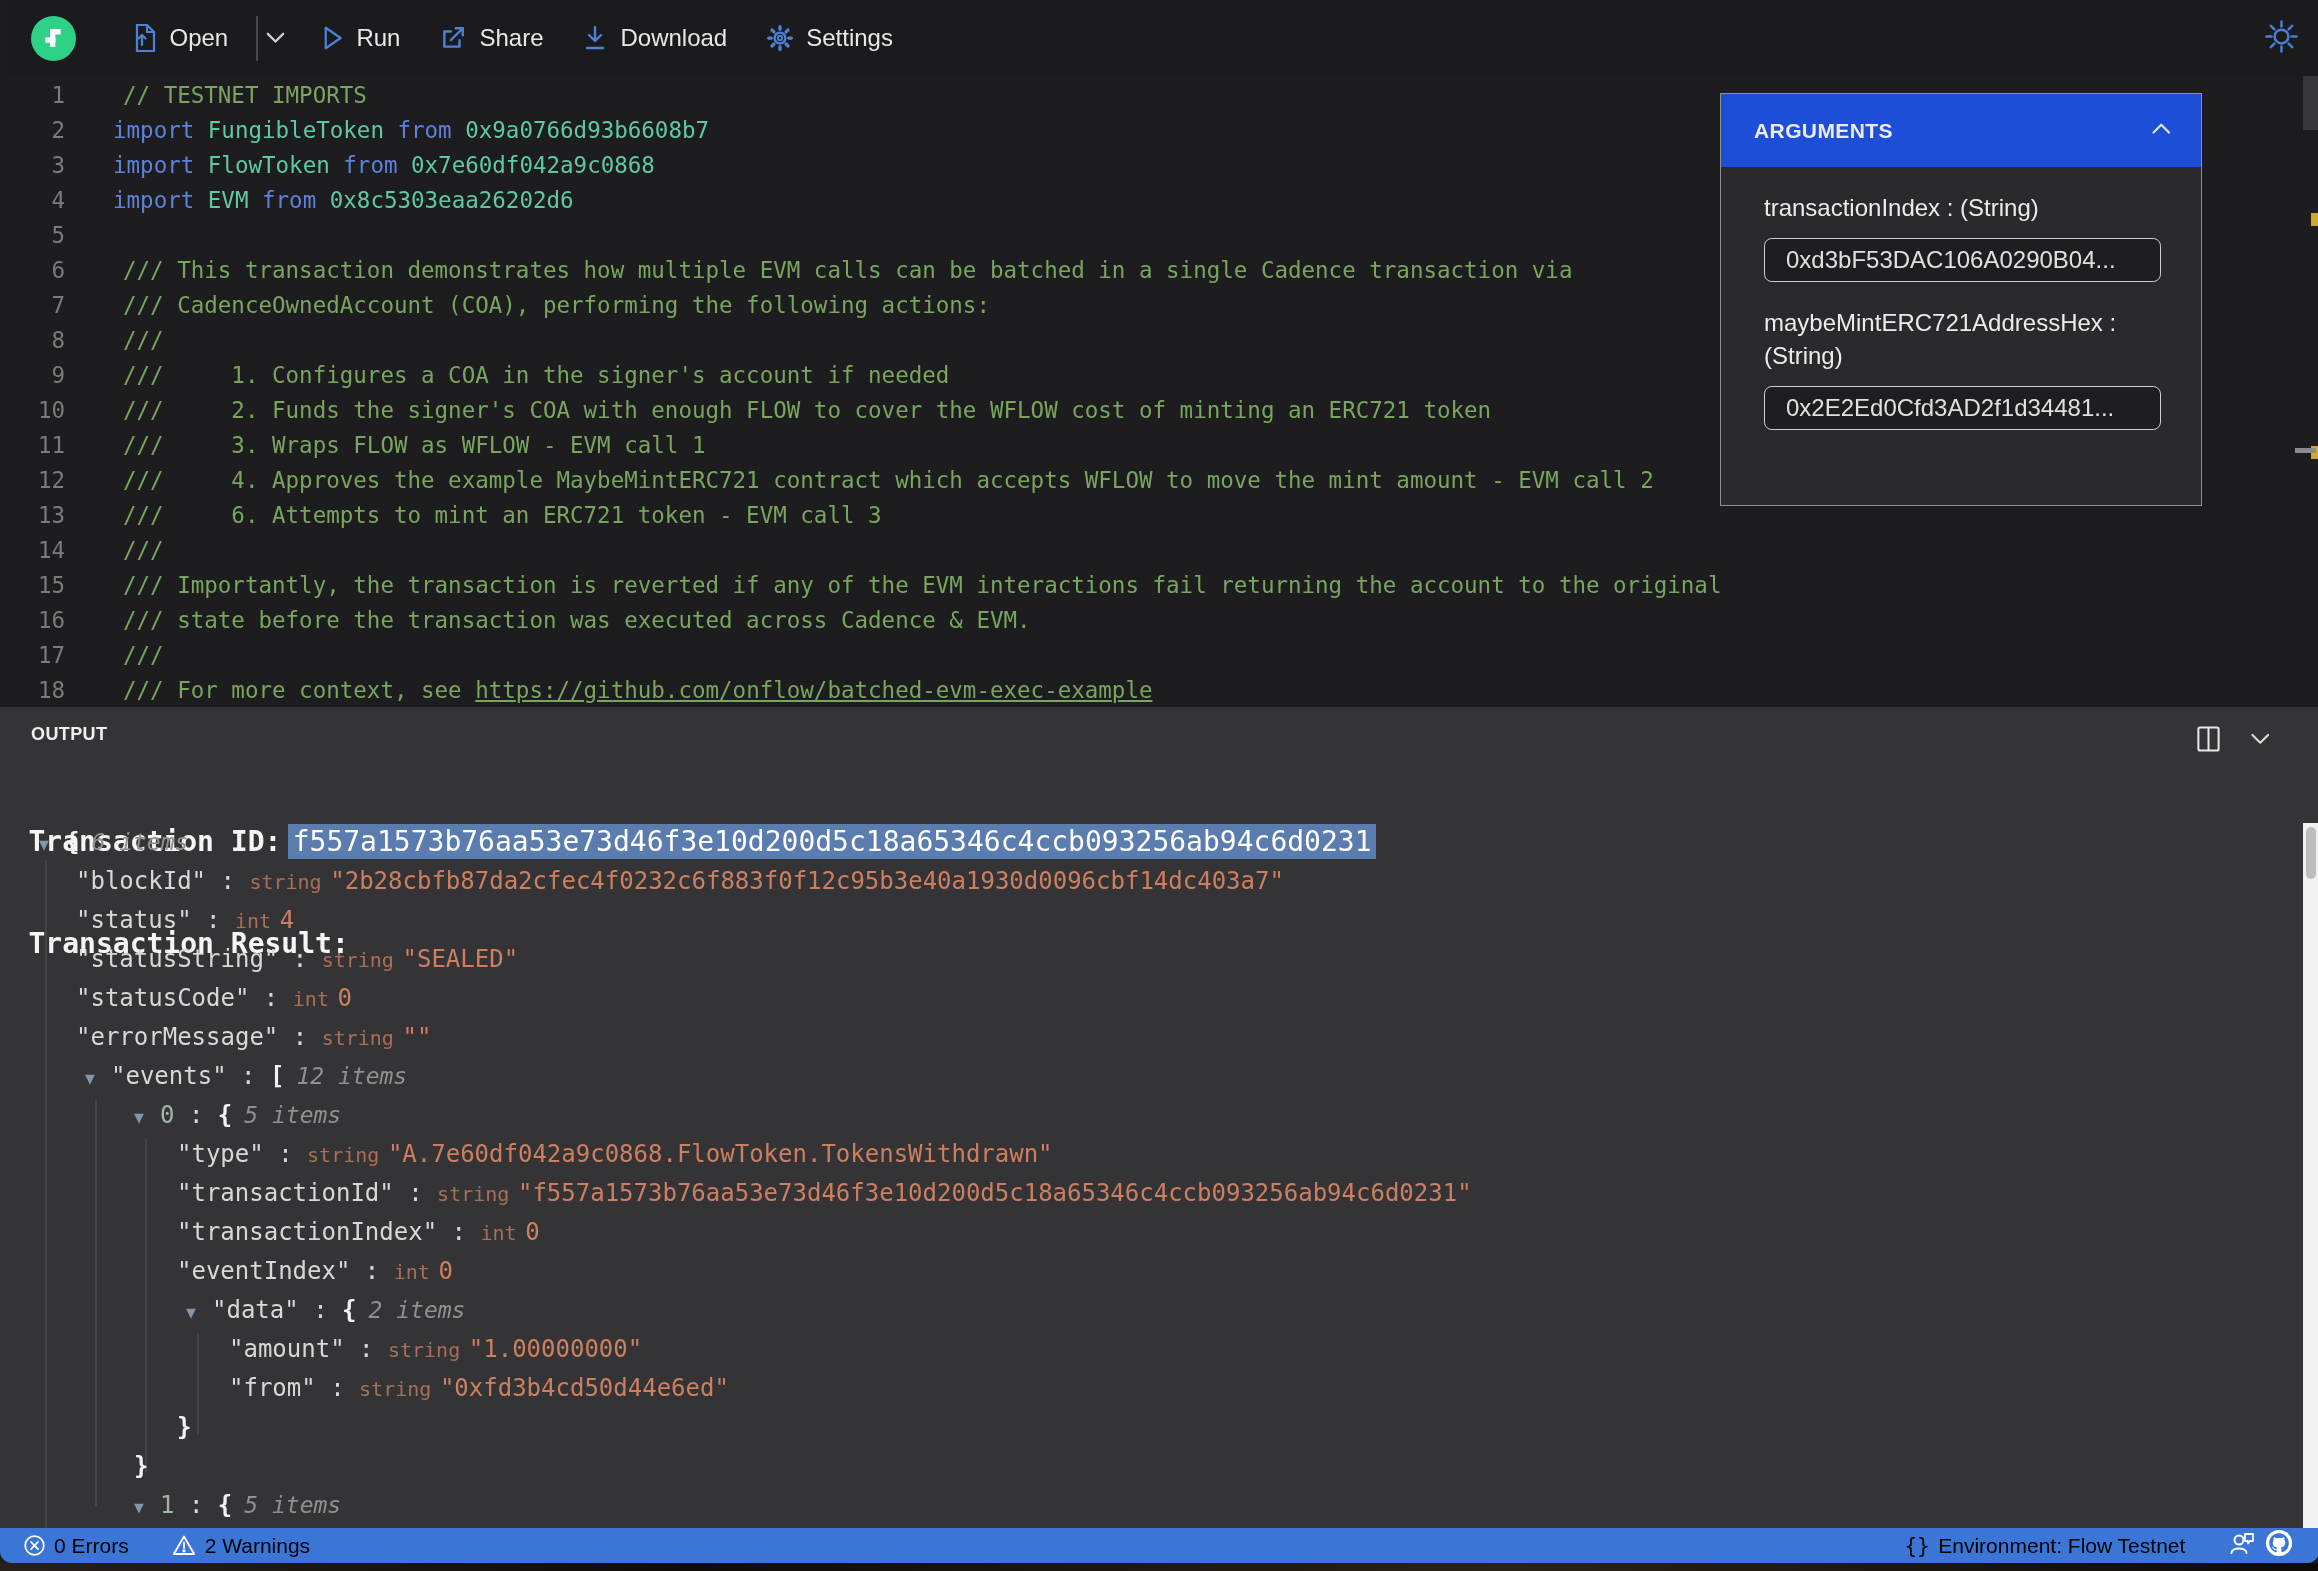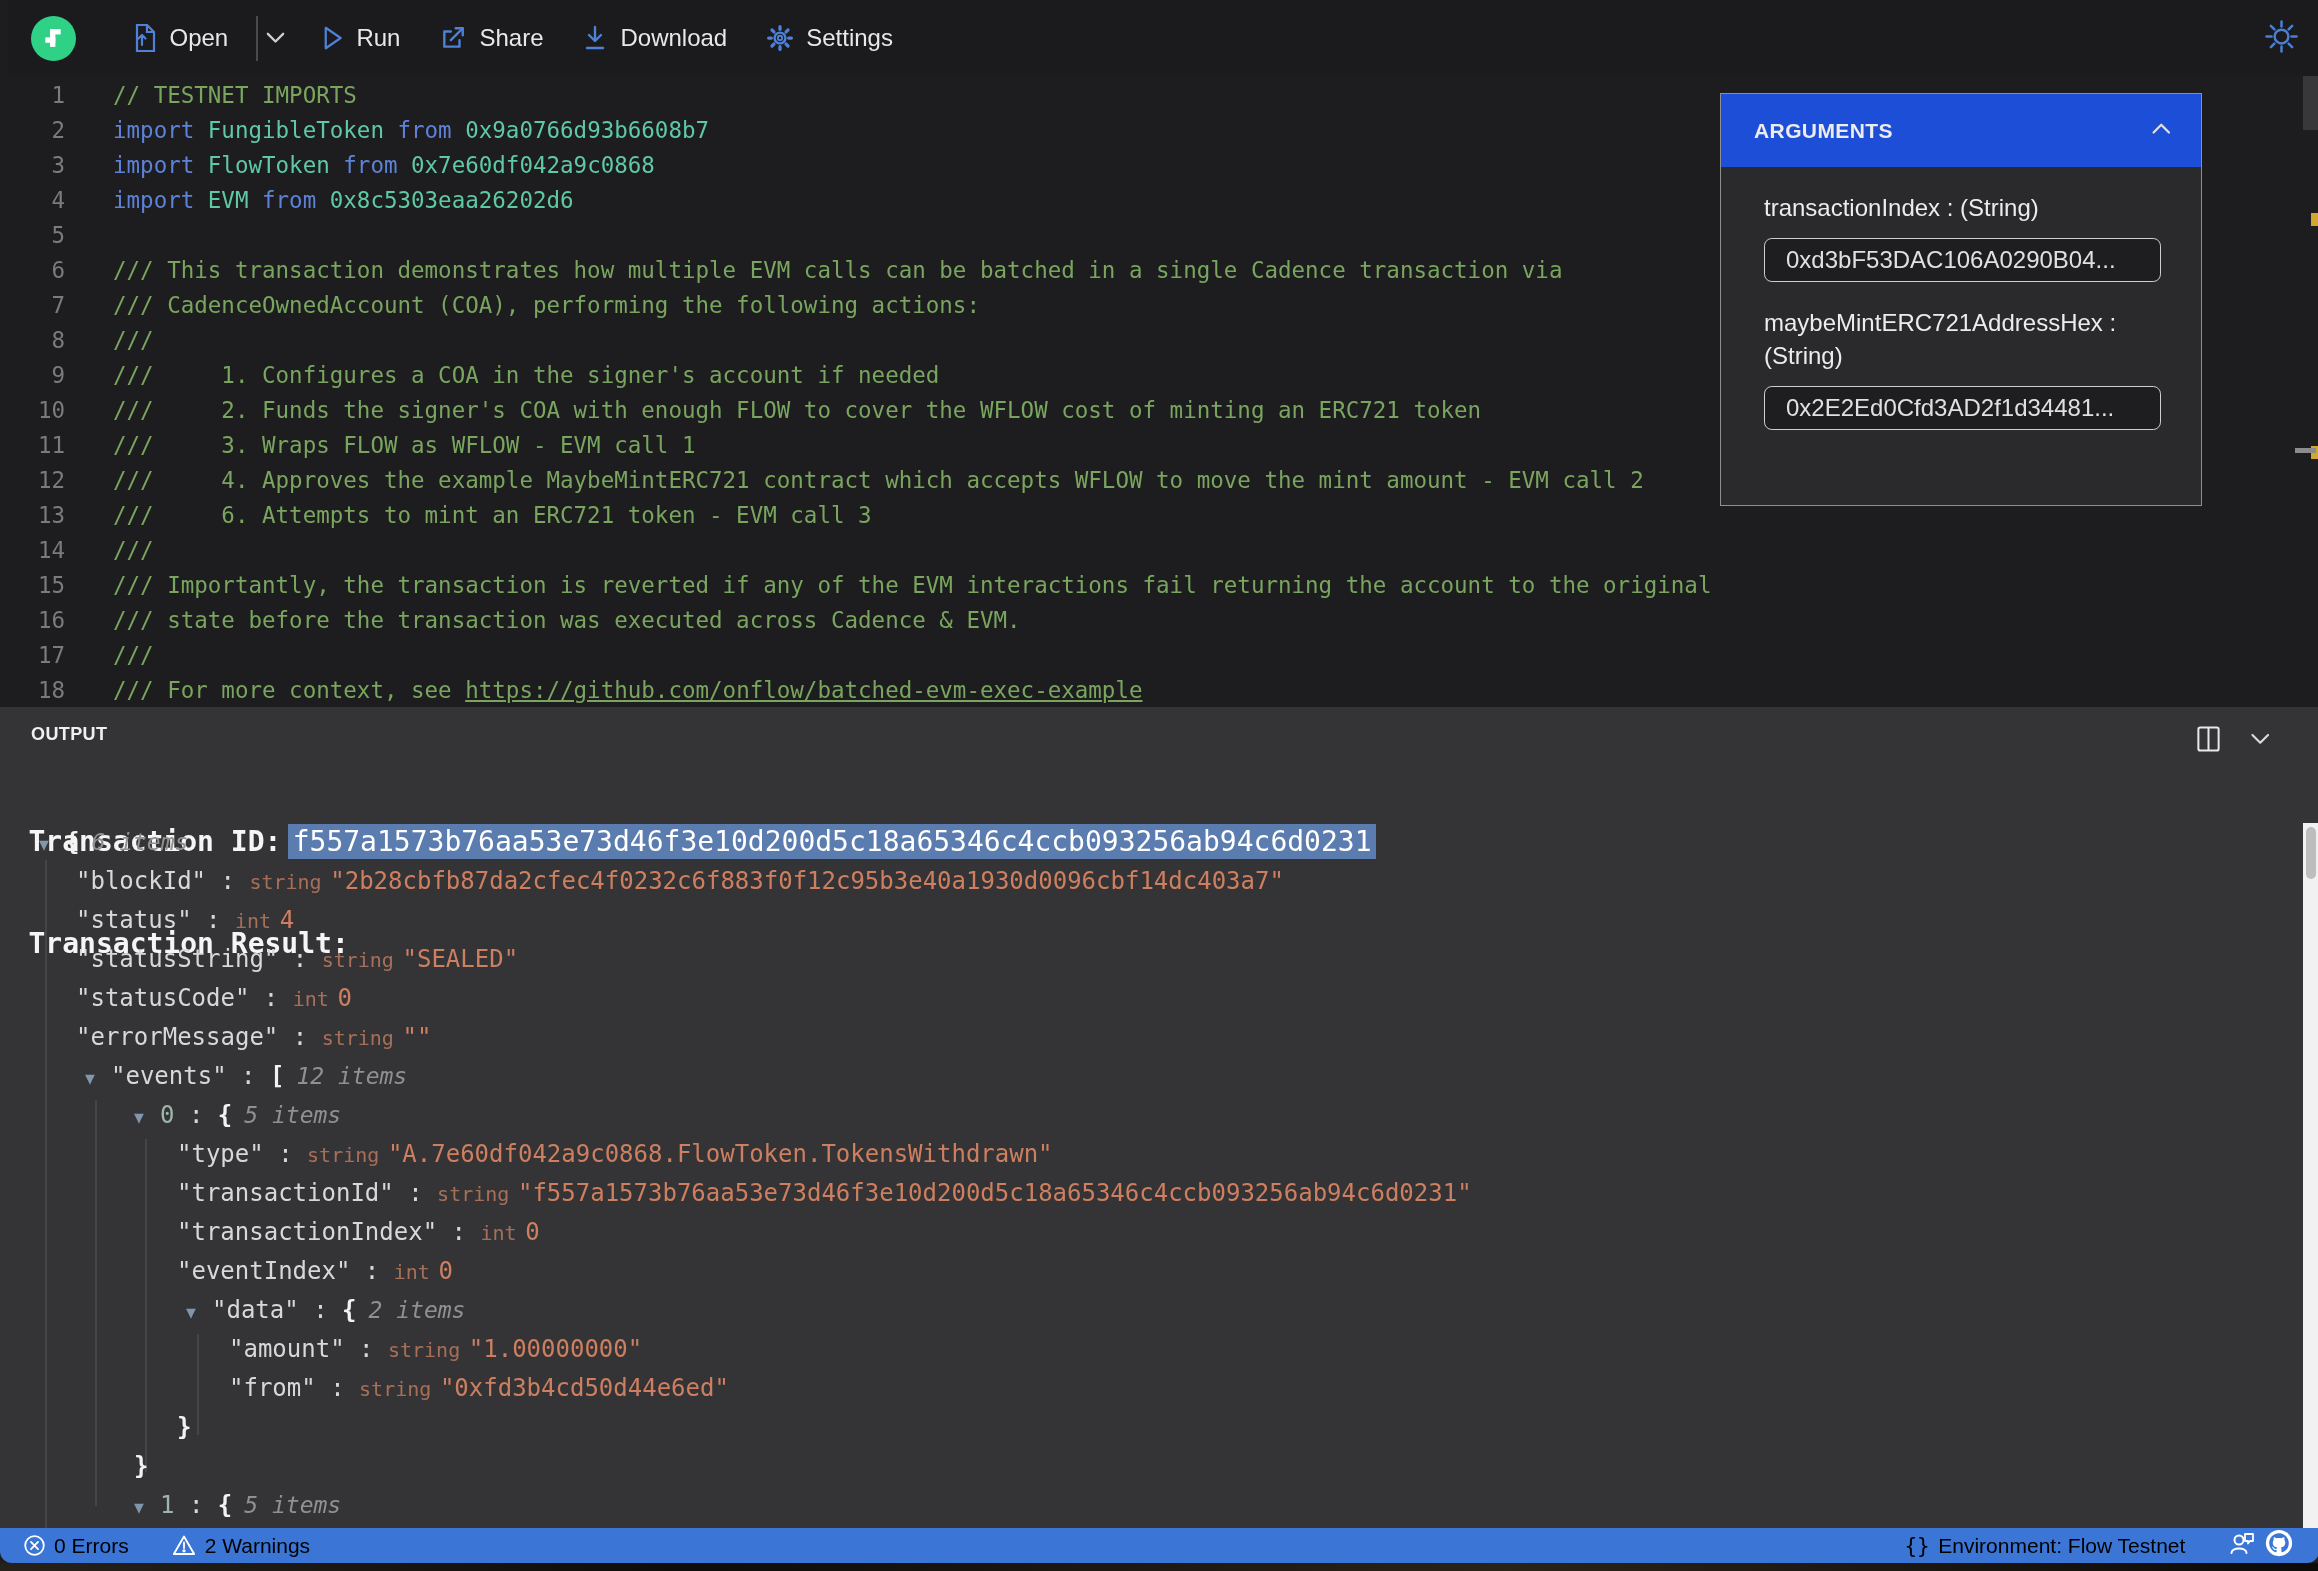--- a/index.html
+++ b/index.html
@@ -11,21 +11,21 @@
   .tb-item{display:flex;align-items:center;gap:13px;color:#e8e8e8;font-size:24px;margin-right:40px;cursor:default;}
   .tb-item .ic{color:#4d82d8;display:flex;}
   .tb-div{width:1.7px;height:45px;background:#4a4a4a;margin:0 7px 0 -12px;}
   .tb-chev{color:#cfcfcf;display:flex;margin-right:35px;}
   #theme-toggle{position:absolute;right:28px;top:19px;color:#4a7fd4;}
 
   
   #editor{position:absolute;left:0;top:76px;width:100%;height:631px;background:#1d1d1f;overflow:hidden;padding-top:1.7px;box-sizing:border-box;}
   .cl{height:35px;line-height:35px;white-space:pre;font-family:"DejaVu Sans Mono",monospace;font-size:22.5px;}
   .ln{display:inline-block;width:65px;text-align:right;color:#7b7b7b;margin-right:48px;}
-  .tc{color:#79a55e;} .tk{color:#5d82d8;} .tt{color:#5fc9a4;}
+  .tc{color:#79a55e;margin-left:10px;} .tk{color:#5d82d8;} .tt{color:#5fc9a4;}
   .tl2{color:#79a55e;text-decoration:underline;}
   
   .ruler-thumb{position:absolute;right:0;top:0;width:15.6px;height:54px;background:#38383b;}
   .warn-tick{position:absolute;right:0;width:7.8px;height:13px;background:#d2a72e;}
   .ruler-dash{position:absolute;right:3.5px;top:372px;width:21px;height:5.2px;background:#8c8c8c;}
 
   
   #args{position:absolute;left:1720px;top:93px;width:482px;height:413px;background:#2a2a2c;border:1.7px solid #8f8f8f;box-sizing:border-box;}
   #args header{height:73px;background:#1d4ed8;display:flex;align-items:center;justify-content:space-between;padding:0 29px 0 33px;}
   #args header .t{color:#ececec;font-size:21px;font-weight:bold;letter-spacing:0.4px;}

